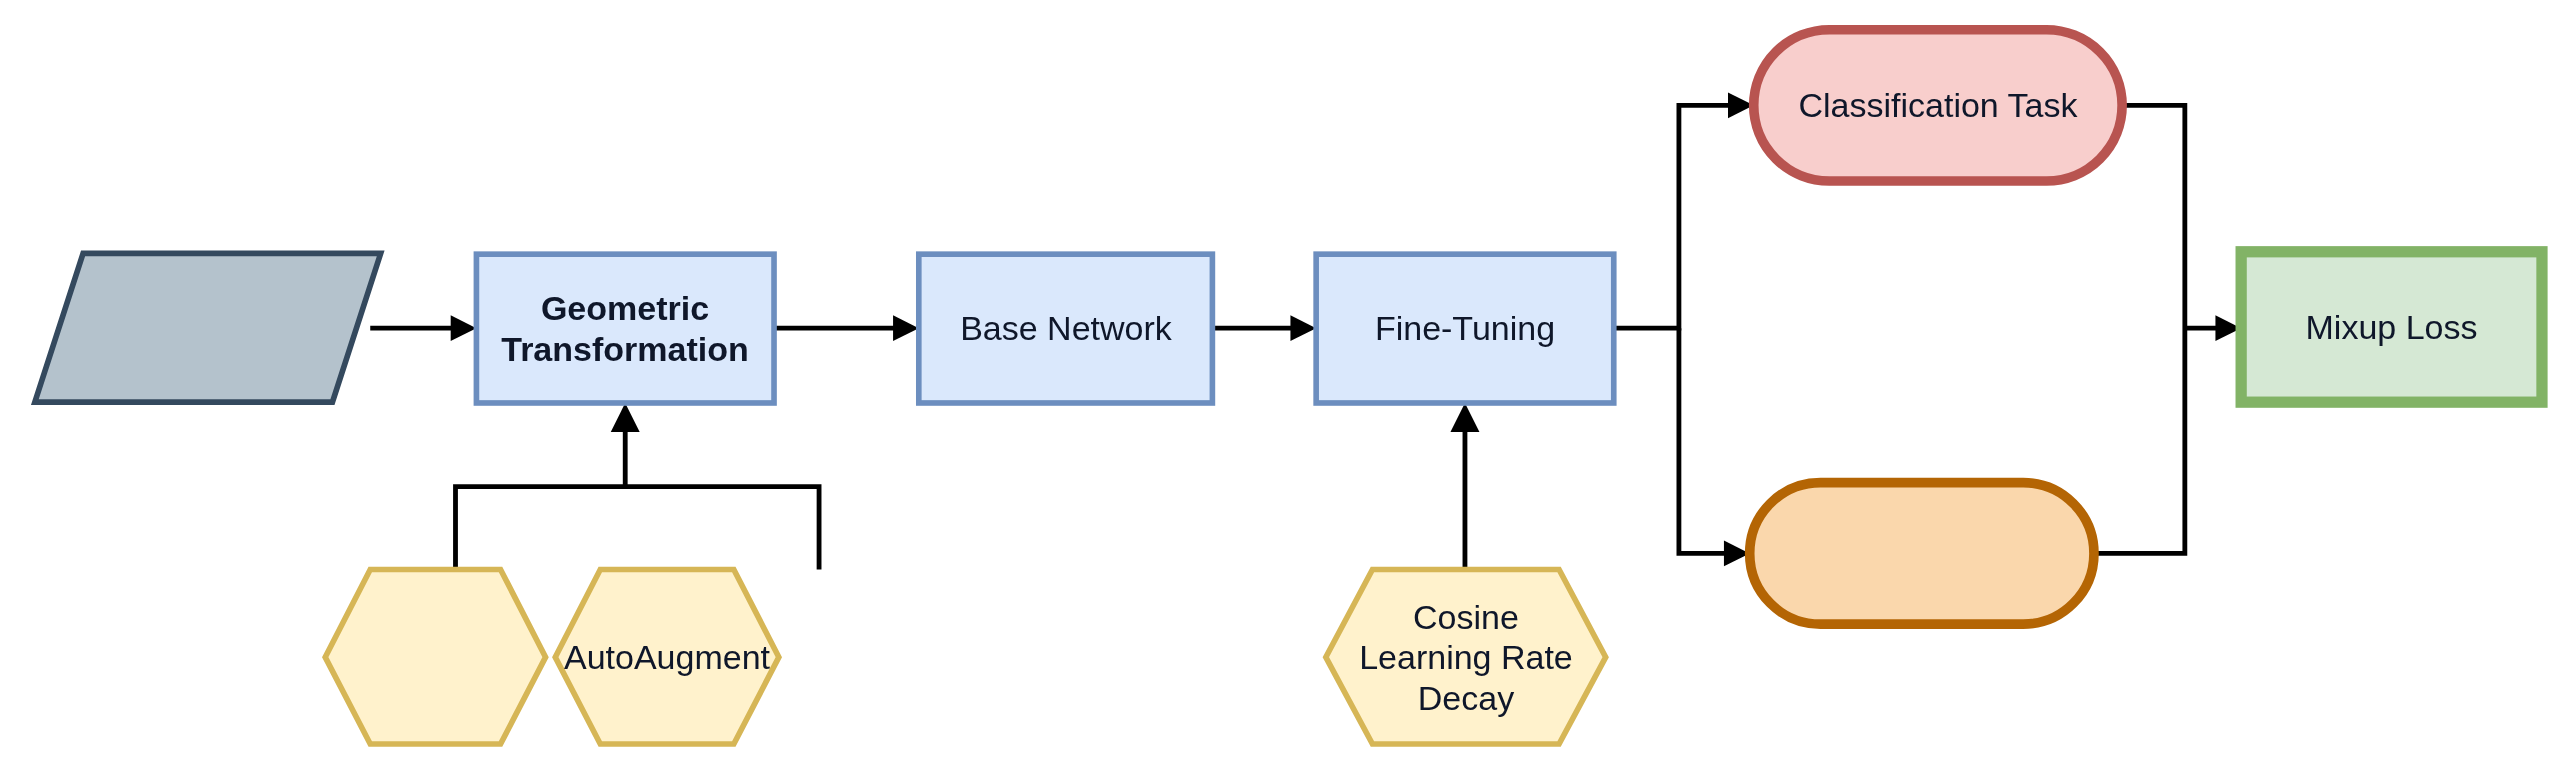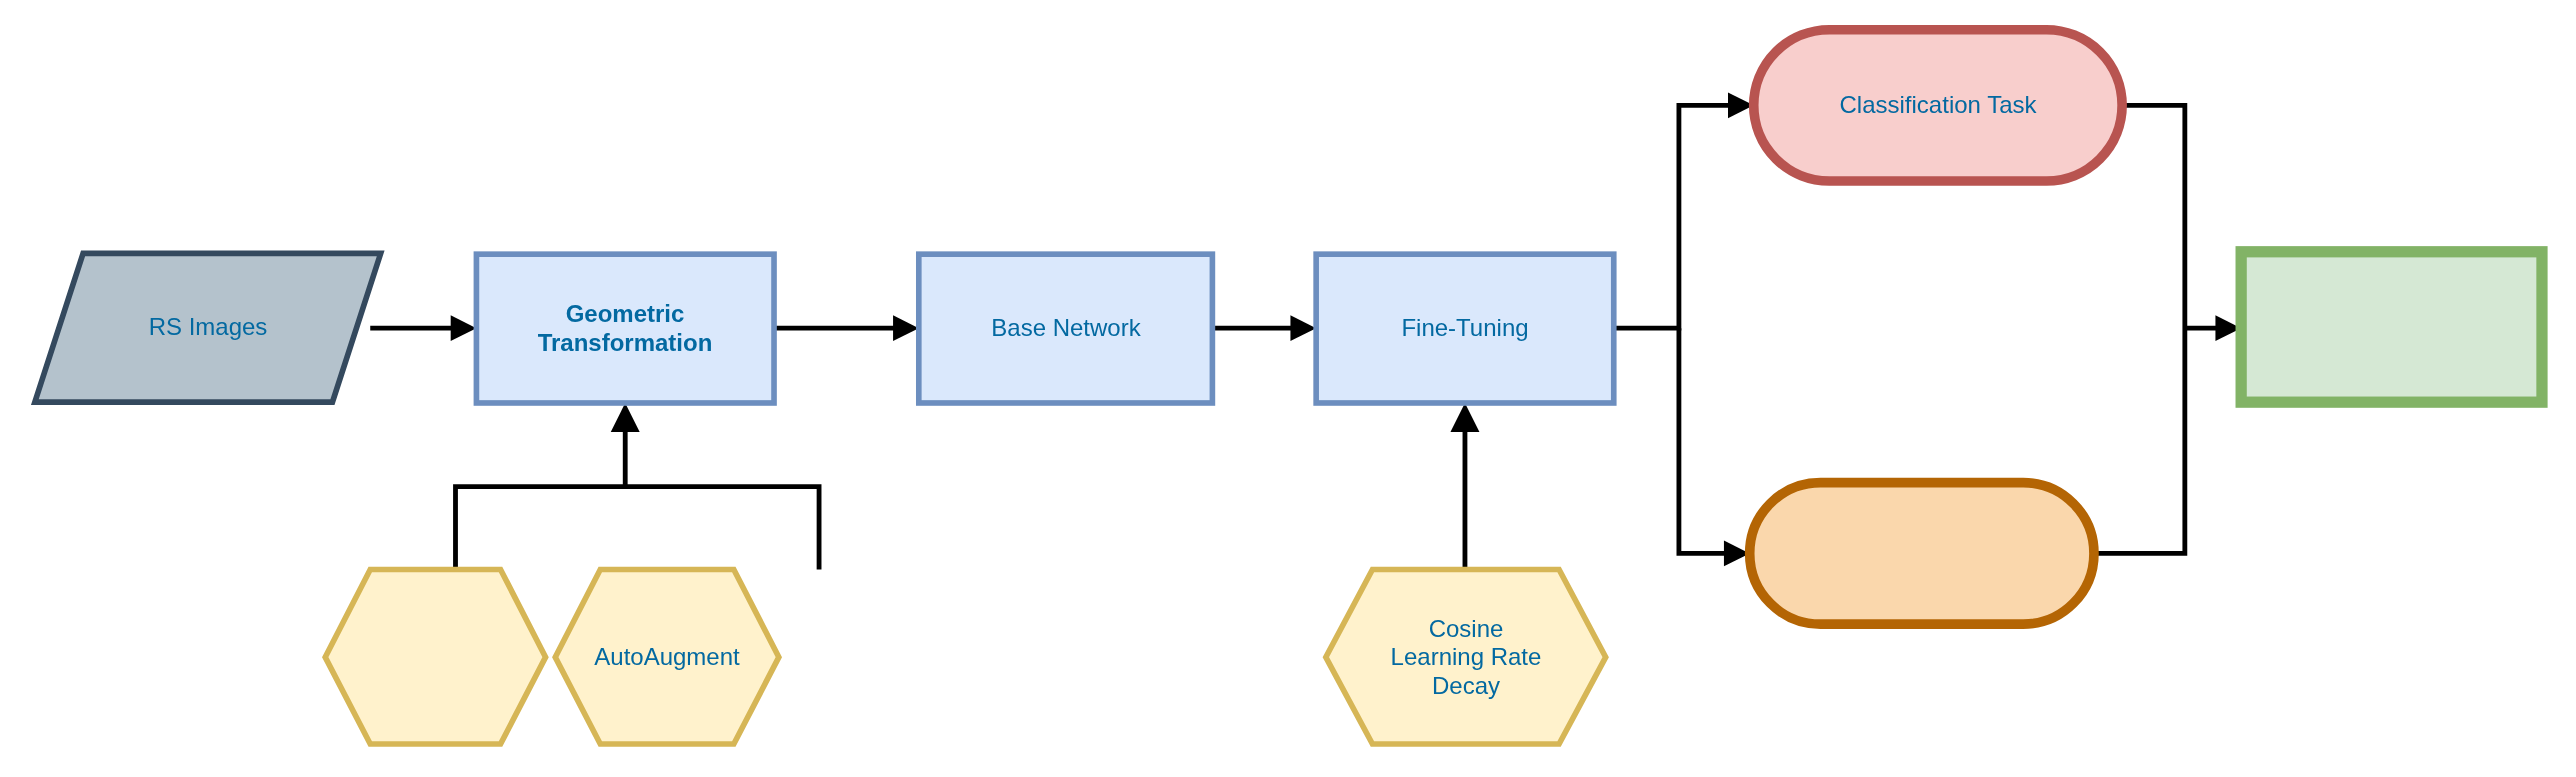--- a/index.html
+++ b/index.html
@@ -21,22 +21,22 @@
     top: 0;
     width: 2576px;
     height: 777px;
   }
   .node-label {
     position: absolute;
     display: flex;
     align-items: center;
     justify-content: center;
     text-align: center;
-    color: #0369a1;
-    font-size: 24px;
+    color: #0f172a;
+    font-size: 34px;
     line-height: 1.18;
     pointer-events: none;
     white-space: pre-line;
   }
   .edge-line {
     stroke: #000000;
     stroke-width: 6;
     fill: none;
   }
   .arrow-head {
@@ -109,32 +109,32 @@
     <rect x="2786" y="313" width="374" height="187" fill="#d5e8d4" stroke="#82b366" stroke-width="14"></rect>
 
     <polygon points="460,708 622,708 678,817 622,925 460,925 404,817" fill="#fff2cc" stroke="#d6b656" stroke-width="7"></polygon>
 
     <polygon points="746,708 912,708 968,817 912,925 746,925 690,817" fill="#fff2cc" stroke="#d6b656" stroke-width="7"></polygon>
 
     <polygon points="1706,708 1938,708 1996,817 1938,925 1706,925 1648,817" fill="#fff2cc" stroke="#d6b656" stroke-width="7"></polygon>
 
   </svg>
 
-  <div class="node-label" style="left:35px; top:253px; width:346px; height:149px;">RS Images</div>
 
   <div class="node-label" style="left:476px; top:254px; width:298px; height:149px;font-weight:bold;">Geometric
 Transformation</div>
 
   <div class="node-label" style="left:1316px; top:254px; width:298px; height:149px;">Fine-Tuning</div>
 
   <div class="node-label" style="left:919px; top:254px; width:294px; height:149px;">Base Network</div>
 
   <div class="node-label" style="left:1754px; top:30px; width:368px; height:151px;">Classification Task</div>
 
 
+  <div class="node-label" style="left:2241px; top:252px; width:301px; height:150px;">Mixup Loss</div>
 
 
   <div class="node-label" style="left:555px; top:570px; width:224px; height:175px;">AutoAugment</div>
 
   <div class="node-label" style="left:1326px; top:570px; width:280px; height:175px;">Cosine
 Learning Rate
 Decay</div>
 
 </div>
 

